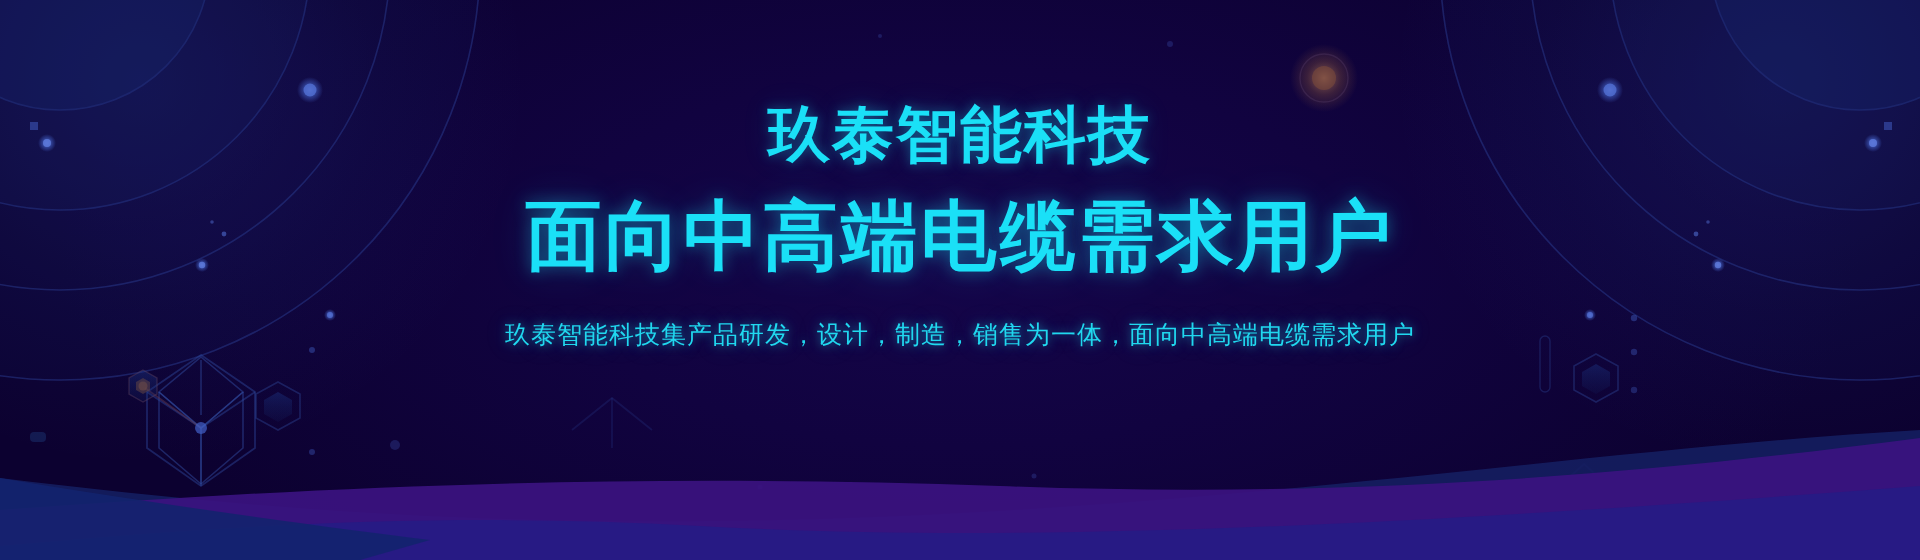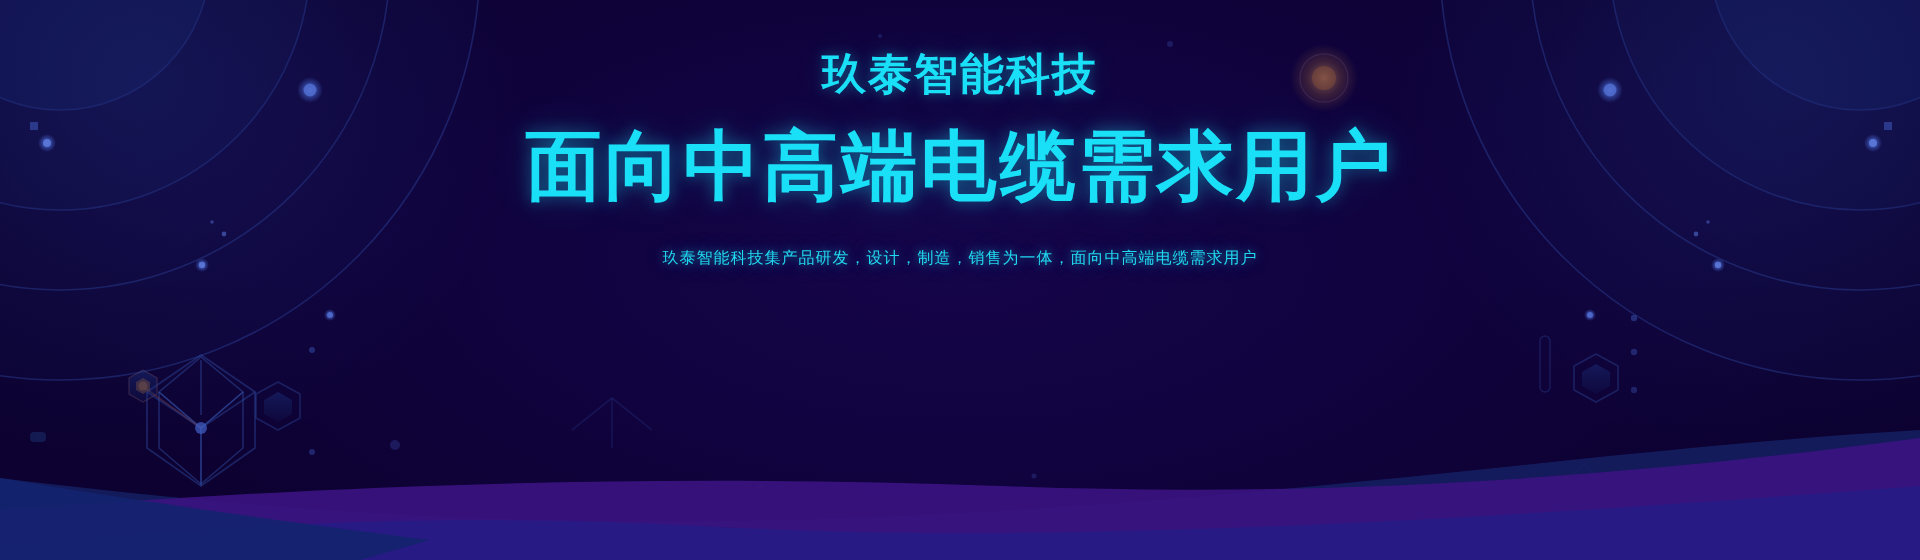--- a/index.html
+++ b/index.html
@@ -52,22 +52,22 @@
     position:absolute;
     left:0; top:0;
     width:1920px; height:560px;
     display:flex;
     flex-direction:column;
     align-items:center;
     z-index:6;
   }
 
   .brand {
-    margin-top:52px;
-    font-size:44px;
+    margin-top:104px;
+    font-size:62px;
     font-weight:bold;
     letter-spacing:2px;
     color:#1ae0f7;
     line-height:1;
     text-shadow:0 0 12px rgba(26,224,247,0.35), 0 0 30px rgba(26,224,247,0.18);
     white-space:nowrap;
   }
 
   .headline {
     margin-top:32px;
@@ -75,21 +75,21 @@
     font-weight:bold;
     letter-spacing:3px;
     color:#1ae0f7;
     line-height:1;
     text-shadow:0 0 16px rgba(26,224,247,0.40), 0 0 42px rgba(26,224,247,0.20);
     white-space:nowrap;
   }
 
   .tagline {
     margin-top:44px;
-    font-size:16px;
+    font-size:25px;
     font-weight:400;
     letter-spacing:1px;
     color:#20d8ef;
     line-height:1.3;
     text-shadow:0 0 10px rgba(32,216,239,0.55), 0 0 24px rgba(32,216,239,0.25);
     white-space:nowrap;
   }
 
   
   .waves {

